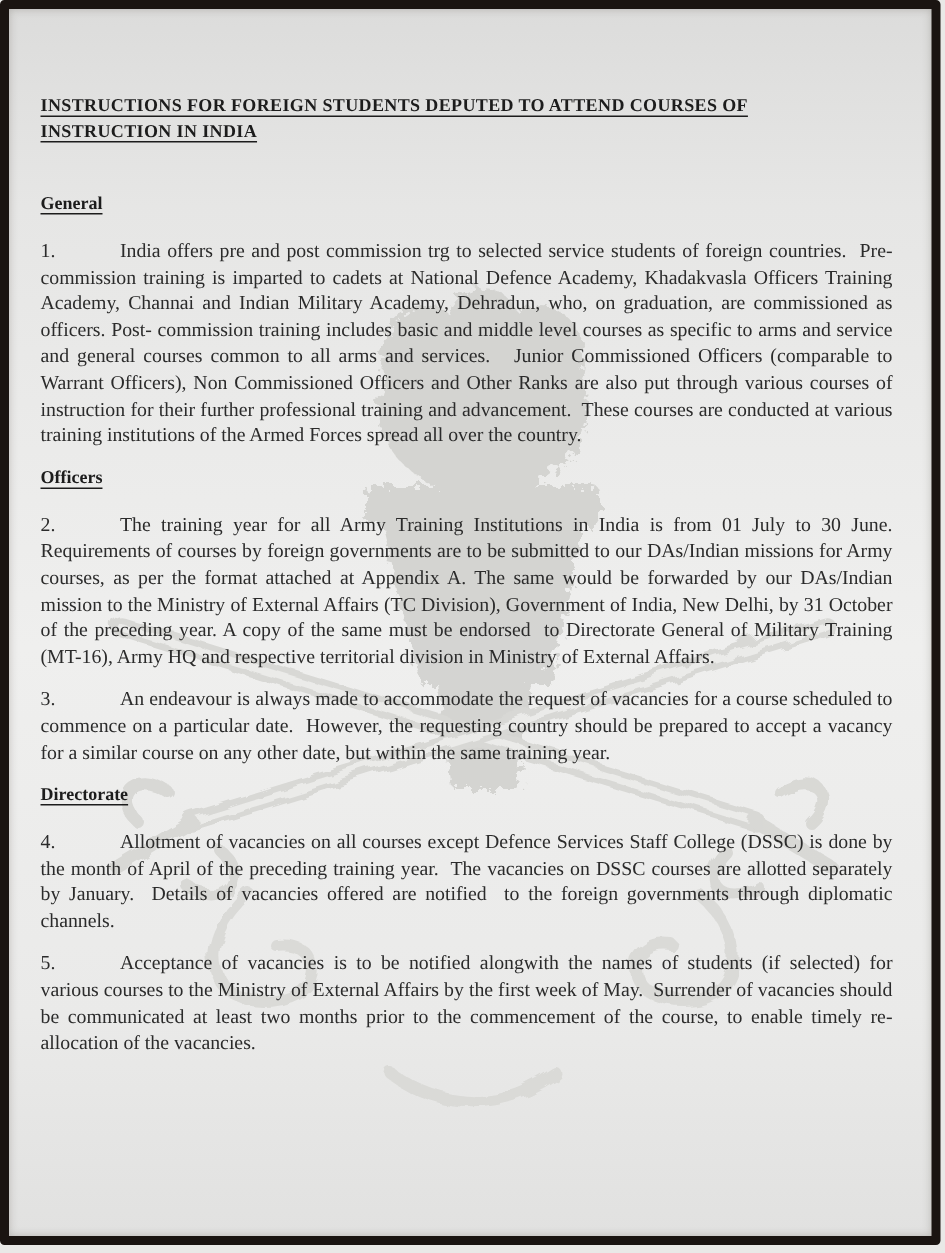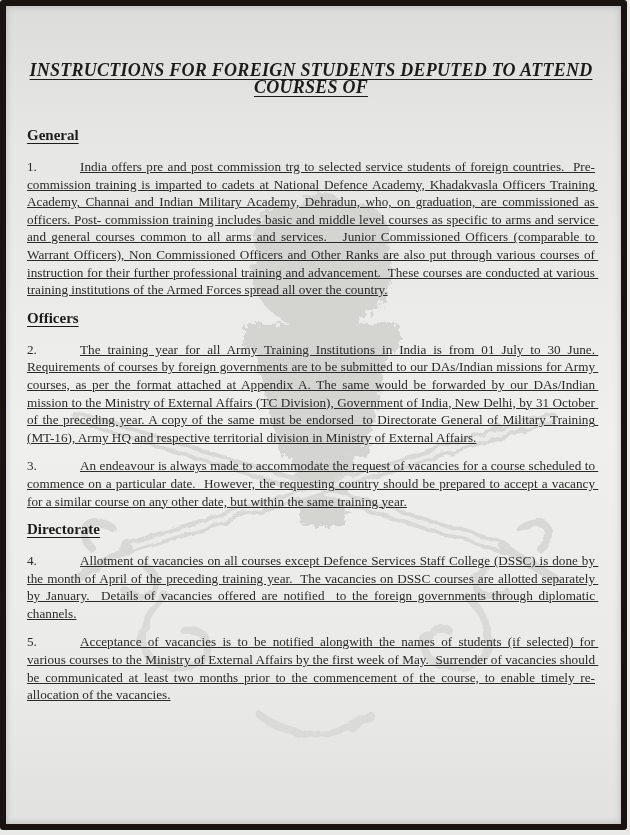--- a/index.html
+++ b/index.html
@@ -36,52 +36,50 @@
     filter: blur(.5px);
     pointer-events: none;
   }
   .content {
     position: relative;
     z-index: 2;
     padding: 56px 26px 0 21px;
     color: #2b2b2b;
   }
   .title {
-    font-size: 18px;
+    font-size: 12px;
     font-weight: bold;
     line-height: 17px;
     letter-spacing: .25px;
-    text-align: center;
+    text-align: left;
     color: #1c1c1c;
     margin: 0 0 31px 0;
-    font-style: italic;
   }
   .title-line {
     display: block;
     text-decoration: underline;
     text-underline-offset: 3px;
     text-decoration-thickness: 1.4px;
   }
   .shead {
-    font-size: 15px;
+    font-size: 12px;
     font-weight: bold;
     line-height: 17px;
     color: #1c1c1c;
     text-decoration: underline;
     text-underline-offset: 3px;
     text-decoration-thickness: 1.4px;
     margin: 8px 0 14px 0;
   }
   section:first-of-type .shead { margin-top: 0; }
   .para {
     font-size: 13.2px;
     line-height: 17.6px;
     text-align: justify;
     margin: 0 0 11px 0;
-    text-decoration: underline;
   }
   .pnum {
     display: inline-block;
     width: 53px;
   }
   .ptext {
     white-space: pre-wrap;
   }
 </style>
 </head>
@@ -130,20 +128,21 @@
       <path d="M 110 440 C 72 472 82 520 132 510 C 162 503 156 470 128 474"></path>
       <path d="M 410 440 C 448 472 438 520 388 510 C 358 503 364 470 392 474"></path>
       <path d="M 205 560 C 240 585 280 585 315 560"></path>
     </g>
   </svg>
 
   <div class="content">
 
     <h1 class="title">
       <span class="title-line">INSTRUCTIONS FOR FOREIGN STUDENTS DEPUTED TO ATTEND COURSES OF</span>
+      <span class="title-line">INSTRUCTION IN INDIA</span>
     </h1>
 
     <section>
       <h2 class="shead">General</h2>
       <p class="para"><span class="pnum">1.</span><span class="ptext">India offers pre and post commission trg to selected service students of foreign countries.  Pre-commission training is imparted to cadets at National Defence Academy, Khadakvasla Officers Training Academy, Channai and Indian Military Academy, Dehradun, who, on graduation, are commissioned as officers. Post- commission training includes basic and middle level courses as specific to arms and service and general courses common to all arms and services.   Junior Commissioned Officers (comparable to Warrant Officers), Non Commissioned Officers and Other Ranks are also put through various courses of instruction for their further professional training and advancement.  These courses are conducted at various training institutions of the Armed Forces spread all over the country.</span></p>
     </section>
 
     <section>
       <h2 class="shead">Officers</h2>
       <p class="para"><span class="pnum">2.</span><span class="ptext">The training year for all Army Training Institutions in India is from 01 July to 30 June. Requirements of courses by foreign governments are to be submitted to our DAs/Indian missions for Army courses, as per the format attached at Appendix A. The same would be forwarded by our DAs/Indian mission to the Ministry of External Affairs (TC Division), Government of India, New Delhi, by 31 October of the preceding year. A copy of the same must be endorsed  to Directorate General of Military Training (MT-16), Army HQ and respective territorial division in Ministry of External Affairs.</span></p>

